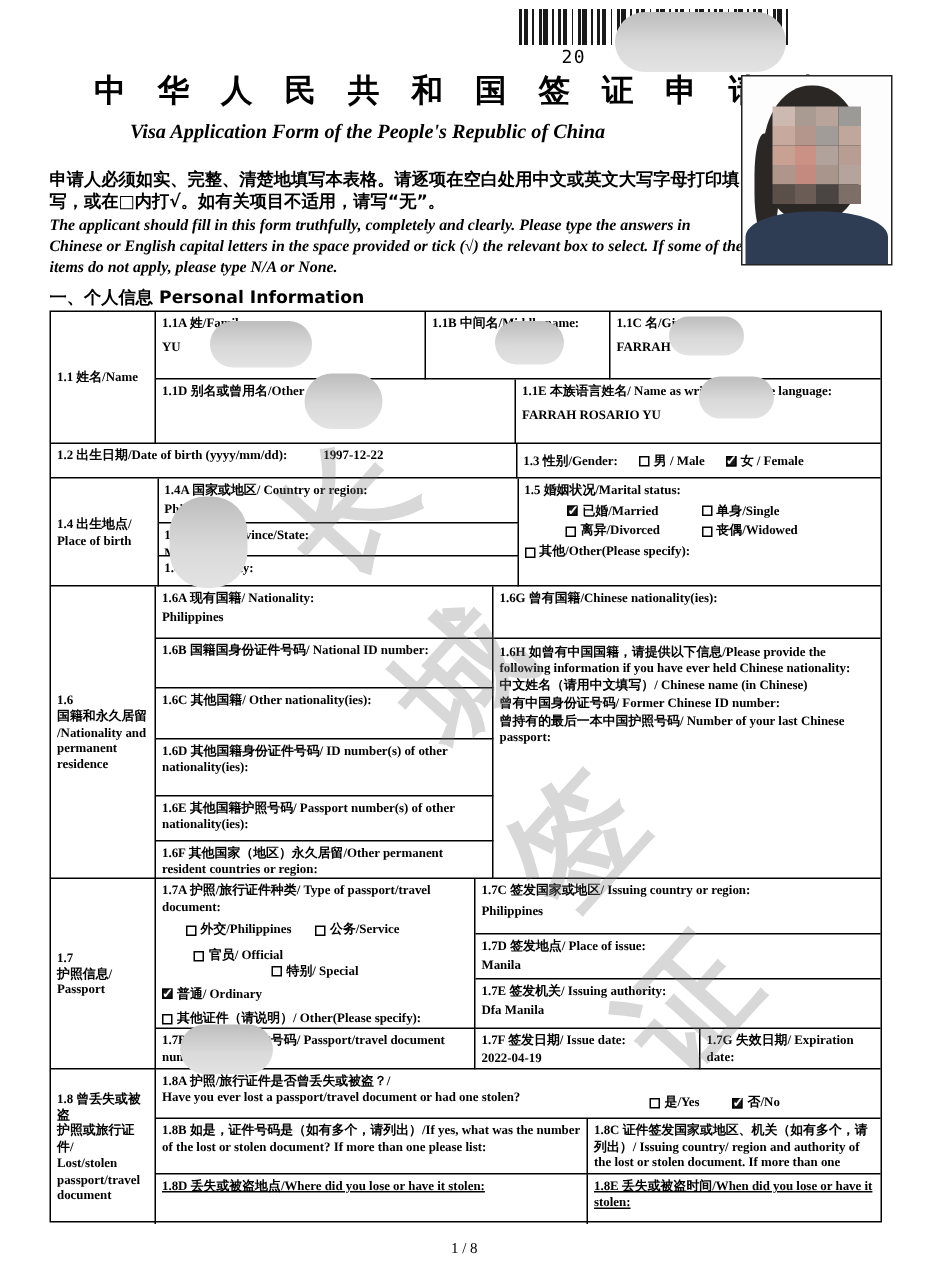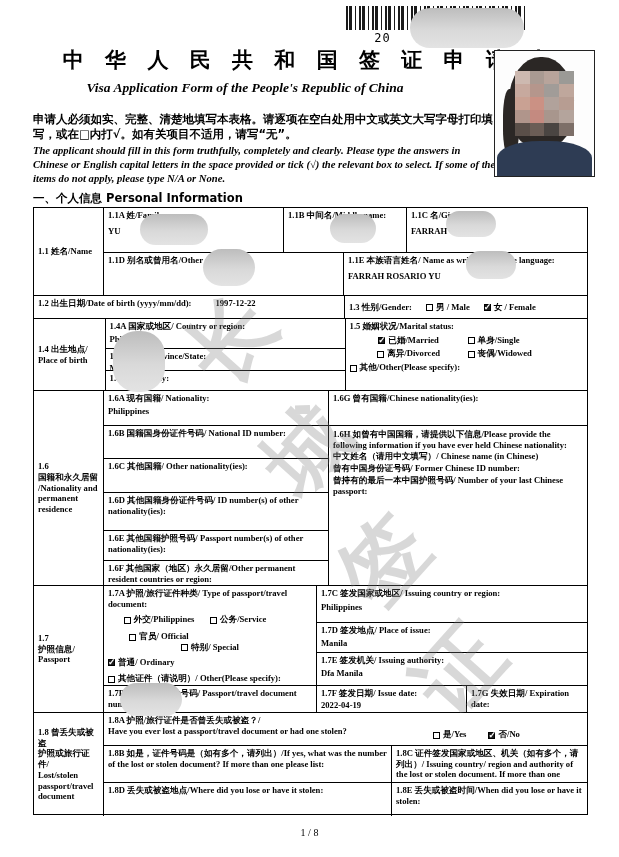--- a/index.html
+++ b/index.html
@@ -336,21 +336,21 @@
           </div>
         </div>
         <div class="tr" style="height:37px;">
           <div class="td" style="width:288px;height:37px;">
             <div>1.8B 如是，证件号码是（如有多个，请列出）/If yes, what was the number of the lost or stolen document? If more than one please list:</div>
           </div>
           <div class="td nr" style="width:195px;height:37px;">
             <div>1.8C 证件签发国家或地区、机关（如有多个，请列出）/ Issuing country/ region and authority of the lost or stolen document. If more than one please list:</div>
           </div>
         </div>
-        <div class="tr" style="height:33px;">
+        <div class="tr" style="height:33px;text-decoration:underline;">
           <div class="td nb" style="width:288px;height:33px;">
             <div>1.8D 丢失或被盗地点/Where did you lose or have it stolen:</div>
           </div>
           <div class="td nr nb" style="width:195px;height:33px;">
             <div>1.8E 丢失或被盗时间/When did you lose or have it stolen:</div>
           </div>
         </div>
       </div>
     </div>
 

